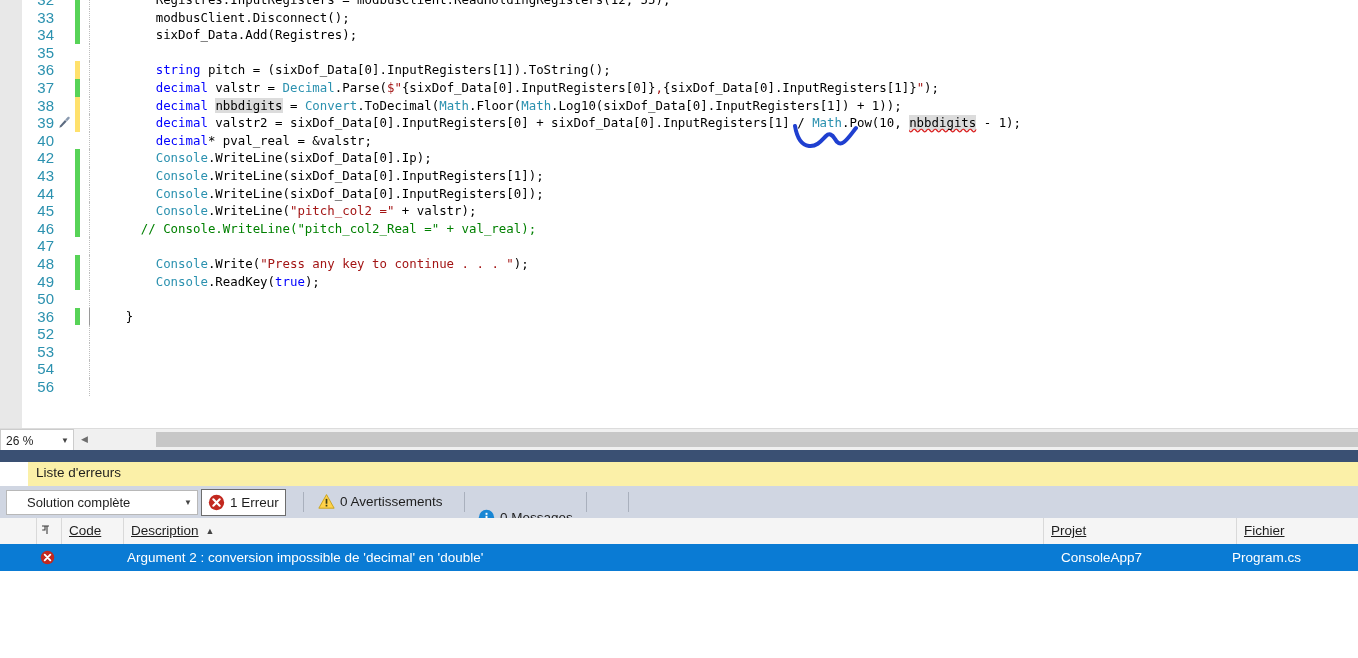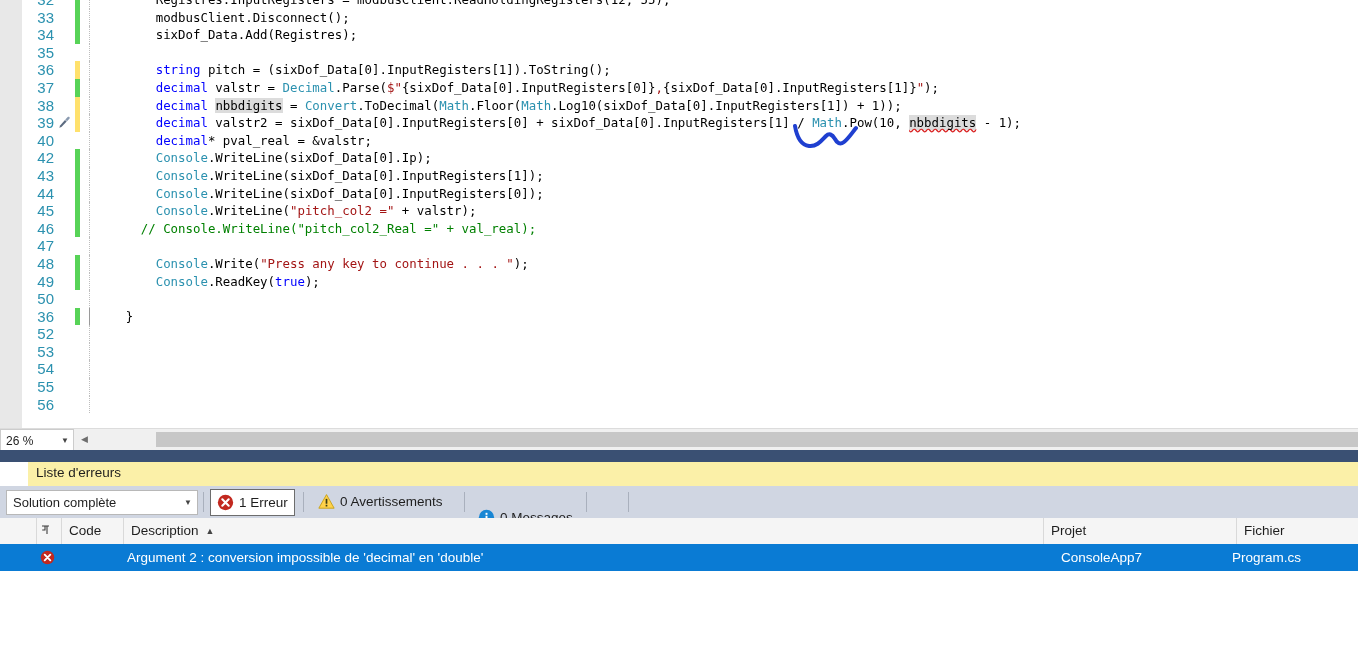--- a/index.html
+++ b/index.html
@@ -186,21 +186,21 @@
     position: absolute;
     left: 6px; top: 4px;
     width: 190px; height: 23px;
     background: #ffffff;
     border: 1px solid #b8b8b8;
     display: flex;
     align-items: center;
     font-size: 13px;
     color: #1e1e1e;
   }
-  .scope-combo .sval { padding-left: 6px; flex: 1; }
+  .scope-combo .sval { padding-left: 20px; flex: 1; }
   .scope-combo .sarrow { width: 18px; text-align: center; font-size: 8px; color: #444; }
   .tb-sep {
     position: absolute;
     top: 6px;
     width: 1px; height: 20px;
     background: #a9b0bd;
   }
   .count-btn {
     position: absolute;
     top: 3px;
@@ -231,20 +231,21 @@
   }
   .gh-cell {
     position: absolute;
     top: 0; height: 26px;
     font-size: 13.5px;
     color: #1e1e1e;
     line-height: 26px;
     border-left: 1px solid #d9d9d9;
     padding-left: 7px;
     box-sizing: border-box;
+    text-decoration: underline;
   }
   .gh-cell.nobord { border-left: none; }
   .sort-arrow {
     display: inline-block;
     margin-left: 7px;
     font-size: 9px;
     color: #444;
     vertical-align: middle;
   }
   .grid-row {
@@ -303,21 +304,20 @@
         <div class="code-row"><div class="lnum">45</div><div class="chgbar chg-green"></div><div class="vline"></div><div class="ctext"><span class="plain">        </span><span class="typ">Console</span><span class="plain">.WriteLine(</span><span class="str">"pitch_col2 ="</span><span class="plain"> + valstr);</span></div></div>
         <div class="code-row"><div class="lnum">46</div><div class="chgbar chg-green"></div><div class="vline"></div><div class="ctext"><span class="cmt">      // Console.WriteLine("pitch_col2_Real =" + val_real);</span></div></div>
         <div class="code-row"><div class="lnum">47</div><div class="vline"></div><div class="ctext"><span class="plain"></span></div></div>
         <div class="code-row"><div class="lnum">48</div><div class="chgbar chg-green"></div><div class="vline"></div><div class="ctext"><span class="plain">        </span><span class="typ">Console</span><span class="plain">.Write(</span><span class="str">"Press any key to continue . . . "</span><span class="plain">);</span></div></div>
         <div class="code-row"><div class="lnum">49</div><div class="chgbar chg-green"></div><div class="vline"></div><div class="ctext"><span class="plain">        </span><span class="typ">Console</span><span class="plain">.ReadKey(</span><span class="kw">true</span><span class="plain">);</span></div></div>
         <div class="code-row"><div class="lnum">50</div><div class="vline"></div><div class="ctext"><span class="plain"></span></div></div>
         <div class="code-row"><div class="lnum">36</div><div class="chgbar chg-green"></div><div class="vline-solid"></div><div class="ctext"><span class="plain">    }</span></div></div>
         <div class="code-row"><div class="lnum">52</div><div class="vline"></div><div class="ctext"><span class="plain"></span></div></div>
         <div class="code-row"><div class="lnum">53</div><div class="vline"></div><div class="ctext"><span class="plain"></span></div></div>
         <div class="code-row"><div class="lnum">54</div><div class="vline"></div><div class="ctext"><span class="plain"></span></div></div>
-        <div class="code-row"><div class="lnum">55</div><div class="vline"></div><div class="ctext"><span class="plain"></span></div></div>
         <div class="code-row"><div class="lnum">56</div><div class="vline"></div><div class="ctext"><span class="plain"></span></div></div>
       </div>
 
     <svg class="ink" width="80" height="30" viewBox="0 0 80 30">
       <path d="M3,2 C5,14 9,21 17,22 C25,23 30,16 34,12 C37,9 40,10 43,15 C45,19 48,21 52,18 C56,15 60,9 64,4" fill="none" stroke="#1f3fd0" stroke-width="4" stroke-linecap="round" stroke-linejoin="round"></path>
     </svg>
   </div>
 
   <div class="zoombar">
     <div class="zoom-combo">
@@ -337,21 +337,21 @@
   </div>
 
   <div class="panel-toolbar">
     <div class="scope-combo">
       <div class="sval">Solution complète</div>
       <div class="sarrow">▼</div>
     </div>
 
     <div class="tb-sep" style="left:203px;"></div>
 
-    <div class="count-btn active" style="left:210px;">
+    <div class="count-btn active" style="left:201px;">
       <svg class="cicon" viewBox="0 0 16 16">
         <circle cx="8" cy="8" r="7.2" fill="#c2281f"></circle>
         <path d="M5,5 L11,11 M11,5 L5,11" stroke="#ffffff" stroke-width="2" stroke-linecap="round"></path>
       </svg>
       <span>1 Erreur</span>
     </div>
 
     <div class="tb-sep" style="left:303px;"></div>
 
     <div class="count-btn" style="left:312px;">

